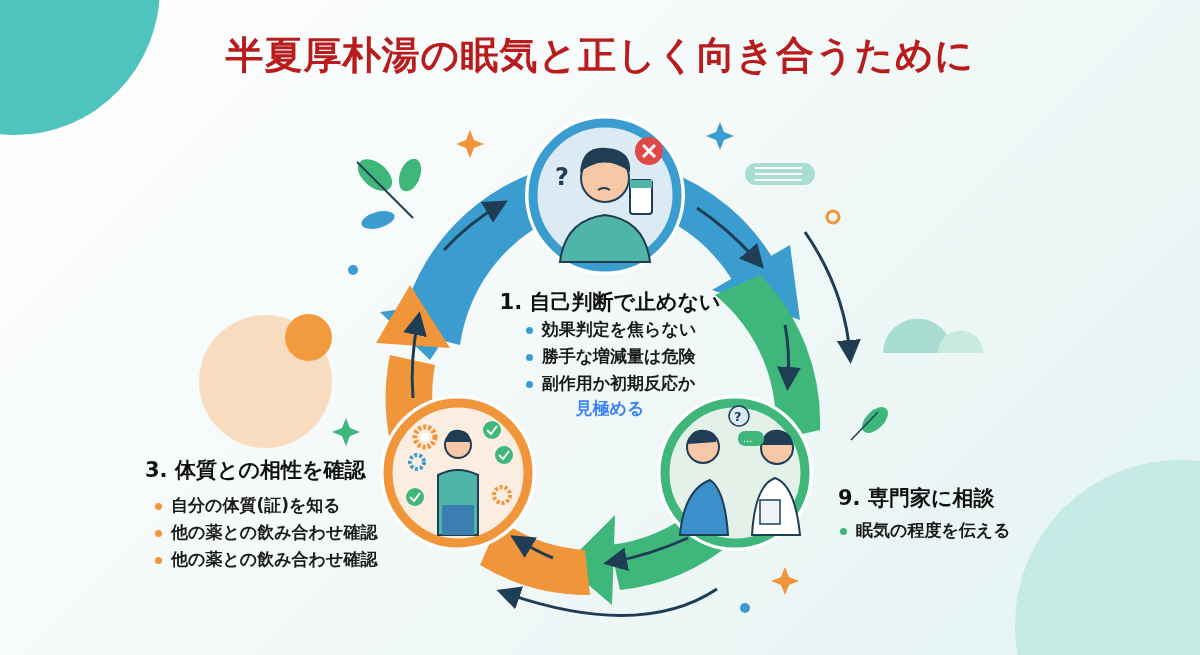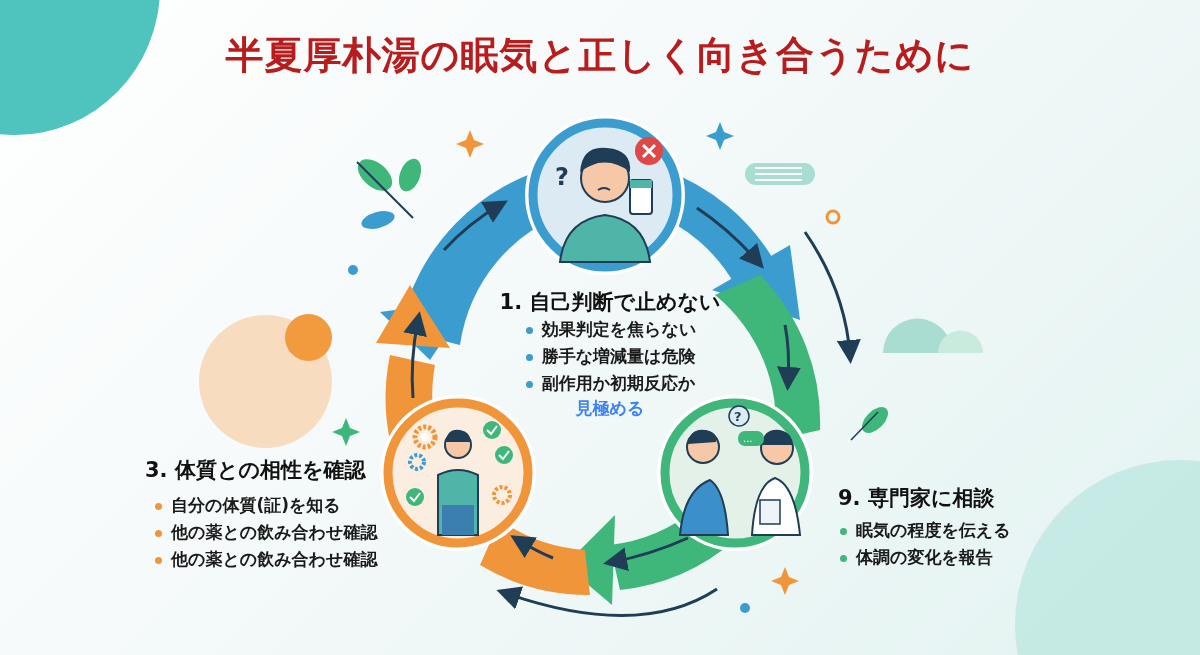--- a/index.html
+++ b/index.html
@@ -161,21 +161,20 @@
     <li>効果判定を焦らない</li>
     <li>勝手な増減量は危険</li>
     <li>副作用か初期反応か</li>
   </ul>
   <div style="font-size:17px;font-weight:bold;color:#3b82f6;line-height:22px;">見極める</div>
 </div>
 
 <div class="step-title" style="left:838px;top:484px;">9. 専門家に相談</div>
 <ul class="bullets" style="left:838px;top:517px;--dot:#3fb67a">
   <li>眠気の程度を伝える</li>
-  <li>体調の変化を報告</li>
 </ul>
 
 <div class="step-title" style="left:145px;top:456px;">3. 体質との相性を確認</div>
 <ul class="bullets" style="left:153px;top:492px;--dot:#f0953a">
   <li>自分の体質(証)を知る</li>
   <li>他の薬との飲み合わせ確認</li>
   <li>他の薬との飲み合わせ確認</li>
 </ul>
 
 </body></html>

